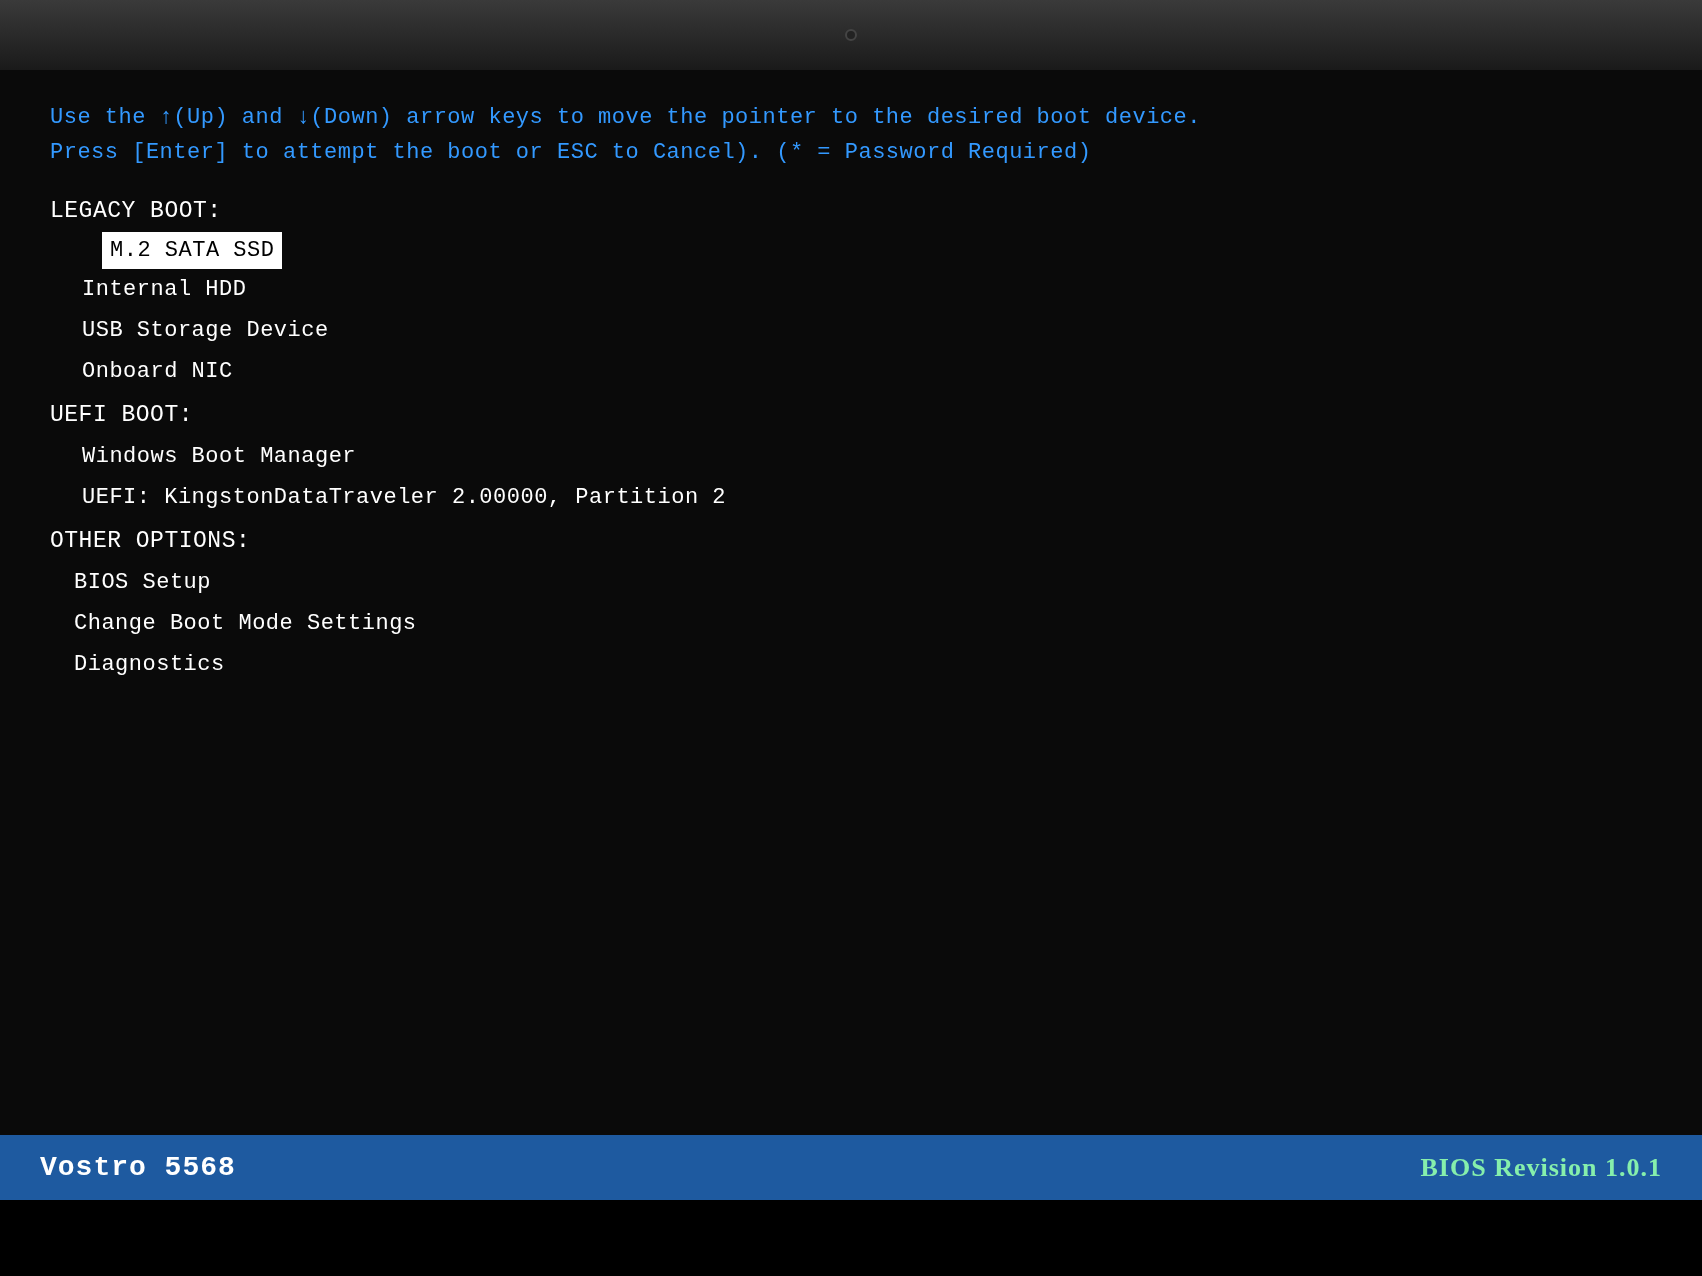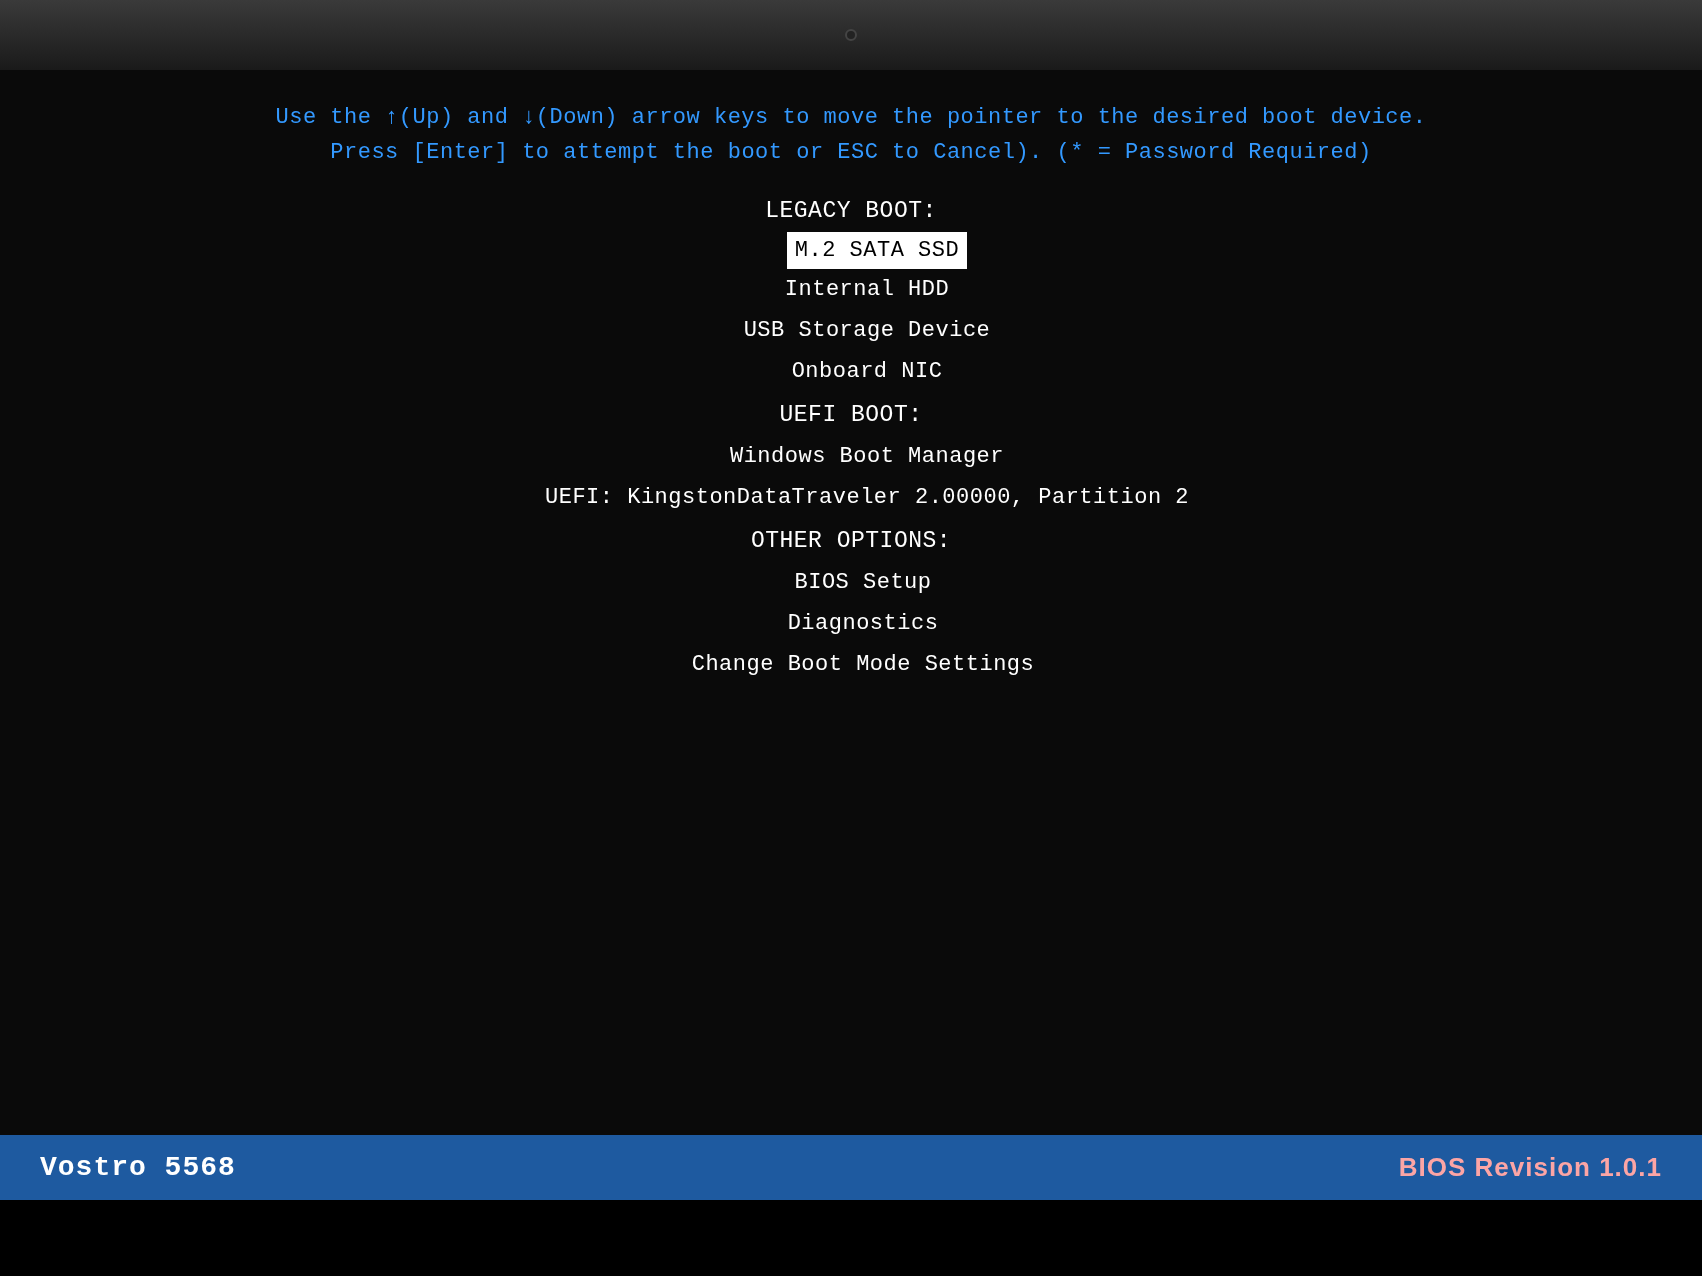--- a/index.html
+++ b/index.html
@@ -36,21 +36,20 @@
       border: 2px solid #444;
     }
 
     
     .screen {
       width: 100%;
       height: 1130px;
       background: #0a0a0a;
       position: relative;
       padding: 30px 50px 0 50px;
-      text-align: center;
     }
 
     
     .bottom-bar {
       width: 100%;
       height: 65px;
       background: #1e5aa0;
       display: flex;
       align-items: center;
       justify-content: space-between;
@@ -63,22 +62,22 @@
 
     .bottom-bar-left {
       color: #fff;
       font-family: 'Courier New', Courier, monospace;
       font-size: 28px;
       font-weight: bold;
       letter-spacing: 1px;
     }
 
     .bottom-bar-center {
-      color: #fca5a5;
-      font-family: Liberation Sans, sans-serif;
+      color: #86efac;
+      font-family: Liberation Serif, serif;
       font-size: 26px;
       font-weight: bold;
       letter-spacing: 1px;
     }
 
     
     .instructions {
       color: #3399ff;
       font-size: 22px;
       line-height: 1.6;
@@ -162,22 +161,22 @@
 
   <div class="section-block">
     <div class="section-header">UEFI BOOT:</div>
     <div class="menu-item">Windows Boot Manager</div>
     <div class="menu-item">UEFI: KingstonDataTraveler 2.00000, Partition 2</div>
   </div>
 
   <div class="section-block">
     <div class="section-header">OTHER OPTIONS:</div>
     <div class="other-options-item">BIOS Setup</div>
+    <div class="other-options-item">Change Boot Mode Settings</div>
     <div class="other-options-item">Diagnostics</div>
-    <div class="other-options-item">Change Boot Mode Settings</div>
   </div>
 
   <div class="bottom-bar">
     <div class="bottom-bar-left">Vostro 5568</div>
     <div class="bottom-bar-center">BIOS Revision 1.0.1</div>
   </div>
 
 </div>
 
 </body></html>

